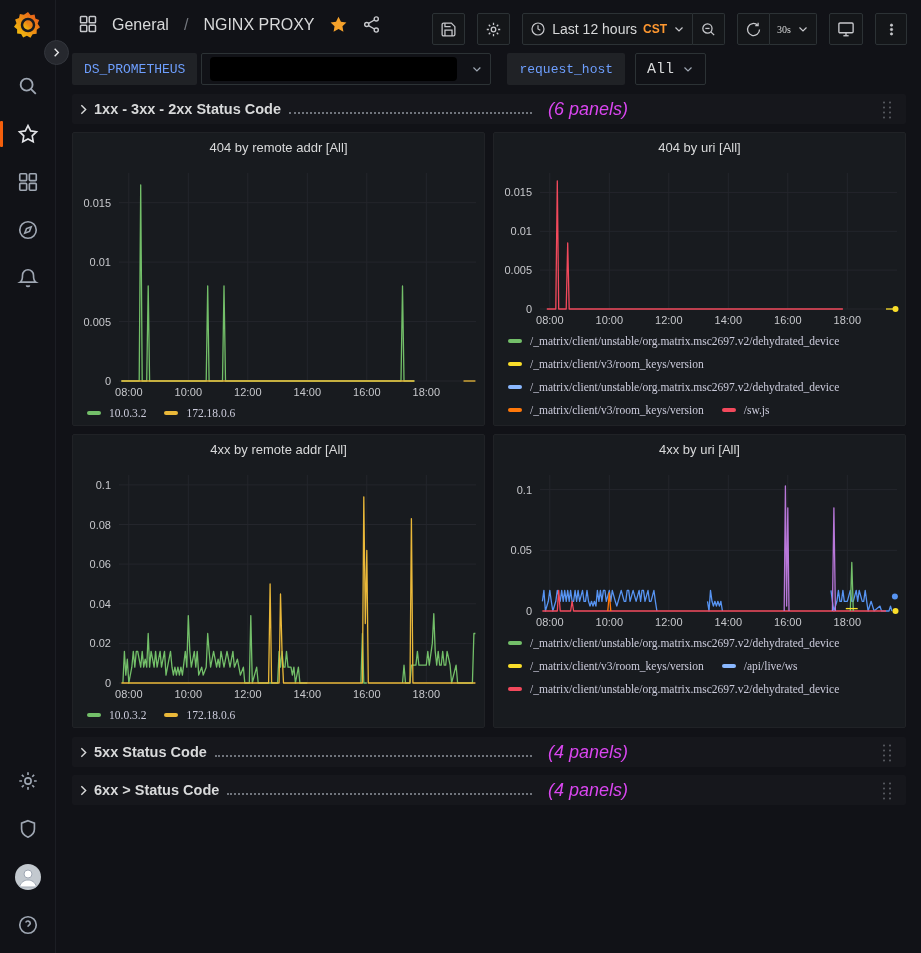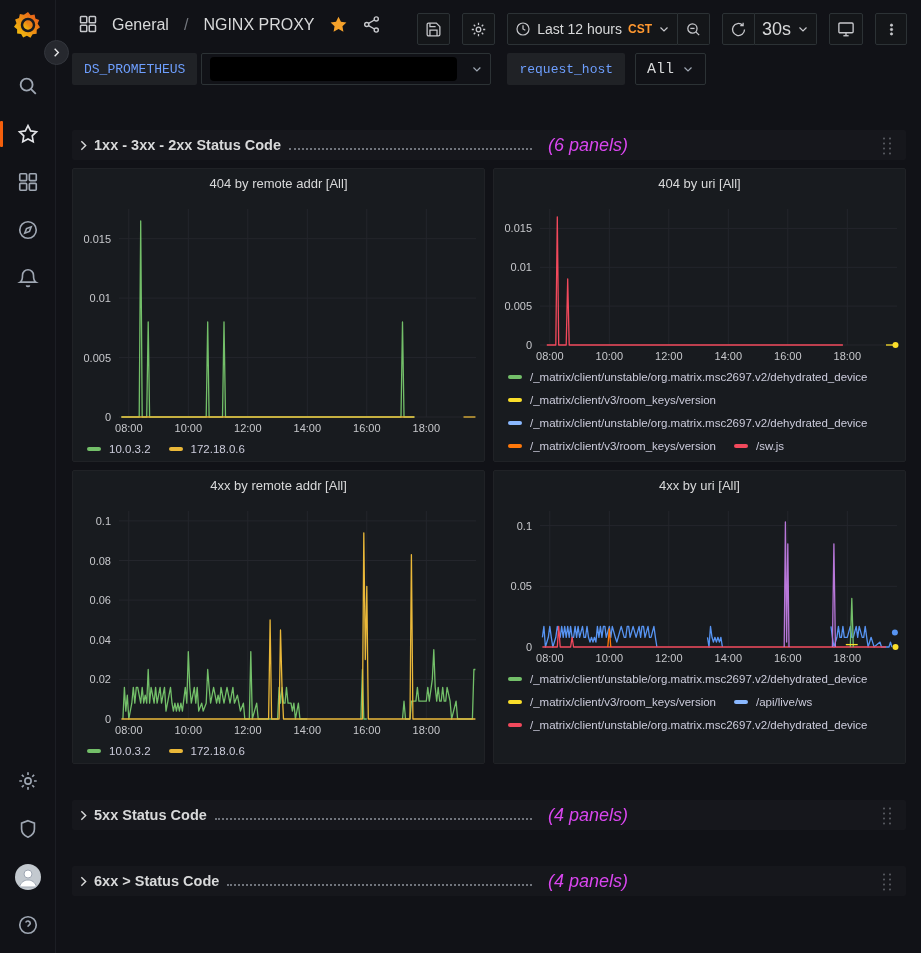--- a/index.html
+++ b/index.html
@@ -32,37 +32,37 @@
   .toolbar { margin-left:auto; display:flex; align-items:center; gap:12px;margin-top:10px; }
   .tb-btn { height:32px; min-width:32px; padding:0 7px; background:#141619; border:1px solid #2c3235; border-radius:2px;
     display:flex; align-items:center; justify-content:center; gap:6px; cursor:pointer; color:#d8d9da; }
   .tb-btn svg { stroke:#c7c8cc; }
   .tb-group { display:flex; align-items:stretch; }
   .tb-group .tb-btn { border-radius:0; }
   .tb-group .tb-btn:first-child { border-radius:2px 0 0 2px; }
   .tb-group .tb-btn:last-child { border-radius:0 2px 2px 0; border-left:none; }
   .time-label { font-size:14px; color:#d8d9da; white-space:nowrap; }
   .tz-label { font-size:12px; font-weight:700; color:#FF9830; }
-  .refresh-label { font-size:18px; }
+  .refresh-label { font-size:10px;font-family:Liberation Serif, serif; }
 
   
   .submenu { height:42px; display:flex; align-items:center; gap:16px; padding:0 15px 0 16px; }
   .var-group { display:flex; align-items:flex-start;font-family:Liberation Mono, monospace; }
   .var-label { height:32px; display:flex; align-items:center; padding:0 12px; background:#202226;
     border-radius:2px; color:#6e9fff; font-size:13px; font-weight:500; cursor:pointer; }
   .var-select { height:32px; display:flex; align-items:center; background:#111217; border:1px solid #2c3235;
     border-radius:2px; margin-left:4px; padding:0 8px; cursor:pointer; }
   .redacted { width:250px; height:24px; background:#000; border-radius:4px; margin-right:14px; }
   .all-select { height:32px; display:flex; align-items:center; gap:8px; border:1px solid #2c3235; border-radius:2px;
     padding:0 11px; font-size:15px; margin-left:10px; cursor:pointer; }
 
   
   .dashboard { flex:1; padding:4px 15px 0 16px; overflow:hidden; }
   .row-header { height:30px; display:flex; align-items:center; margin-bottom:8px; cursor:pointer; border-radius:2px; }
-  .row-header.collapsed { background:#16171c;margin-top:36px; }
+  .row-header.collapsed { background:#16171c; }
   .row-left { display:flex; align-items:center; width:464px; }
   .row-chev { width:22px; display:flex; justify-content:center; }
   .row-chev svg { stroke:#d8d9da; }
   .row-chev.expanded svg { transform:rotate(90deg); }
   .row-title { font-size:14.5px; font-weight:700; white-space:nowrap; padding-right:6px; }
   .leader { flex:1; border-bottom:2px dotted #70747c; margin:0 4px 3px 2px; height:12px; }
   .row-count { font-size:18px; font-style:italic; color:#d946ef; margin-left:12px; white-space:nowrap; }
   .drag-dots { margin-left:auto; margin-right:14px; width:11px; height:19px;
     background-image:radial-gradient(#53565c 1.1px, transparent 1.4px); background-size:6px 5px; }
 
@@ -70,21 +70,21 @@
   .panel { background:#181b1f; border:1px solid #202226; border-radius:2px; display:flex; flex-direction:column; overflow:hidden; }
   .panel-title { height:28px; display:flex; align-items:center; justify-content:center; font-size:13px; font-weight:500;
     color:#d8d9da; cursor:pointer; flex-shrink:0; }
   .chart { width:100%; }
   .chart-tall { height:240px; }
   .chart-short { height:168px; }
   .grid { stroke:#24262c; stroke-width:1; }
   .tick { fill:#c7c8cc; font-size:11px; font-family:"Liberation Sans", sans-serif; }
   .legend { padding:0 8px 0 14px; overflow:hidden; }
   .lg-row { display:flex; gap:18px; height:23px; align-items:center; white-space:nowrap; }
-  .lg-item { display:flex; align-items:center; gap:8px; cursor:pointer; }
+  .lg-item { display:flex; align-items:center; gap:8px; cursor:pointer;font-family:Liberation Serif, serif; }
   .lg-swatch { width:14px; height:4px; border-radius:2px; flex-shrink:0; }
   .lg-label { font-size:11.5px; color:#ccccdc; }
 </style>
 </head>
 <body>
 
 <div class="app">
 
   <aside class="sidebar">
     <svg class="logo" viewBox="0 0 24 24">

